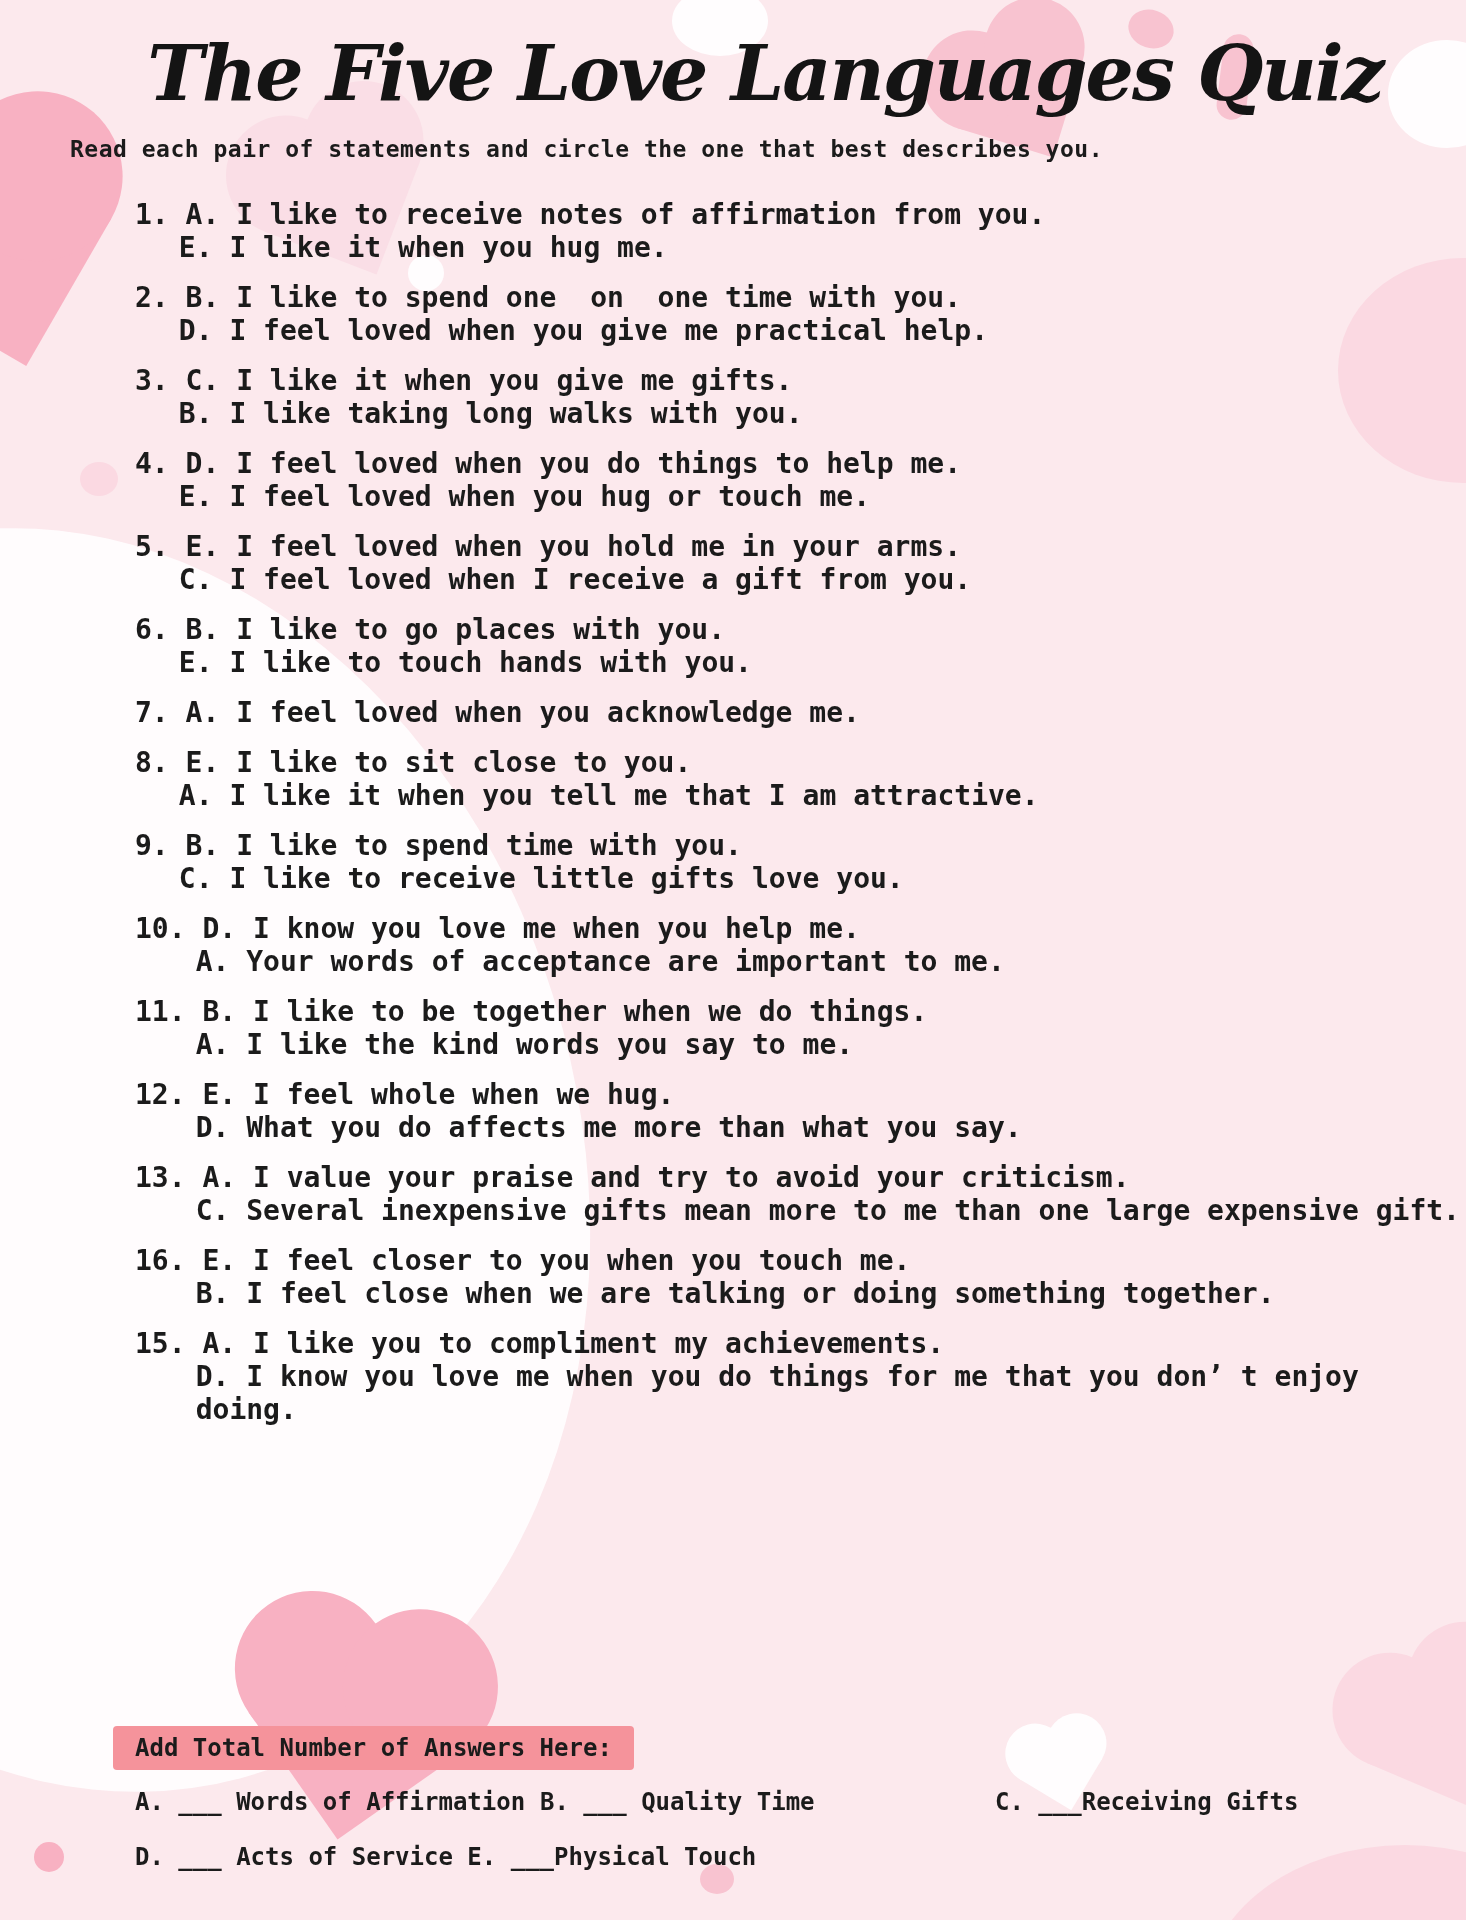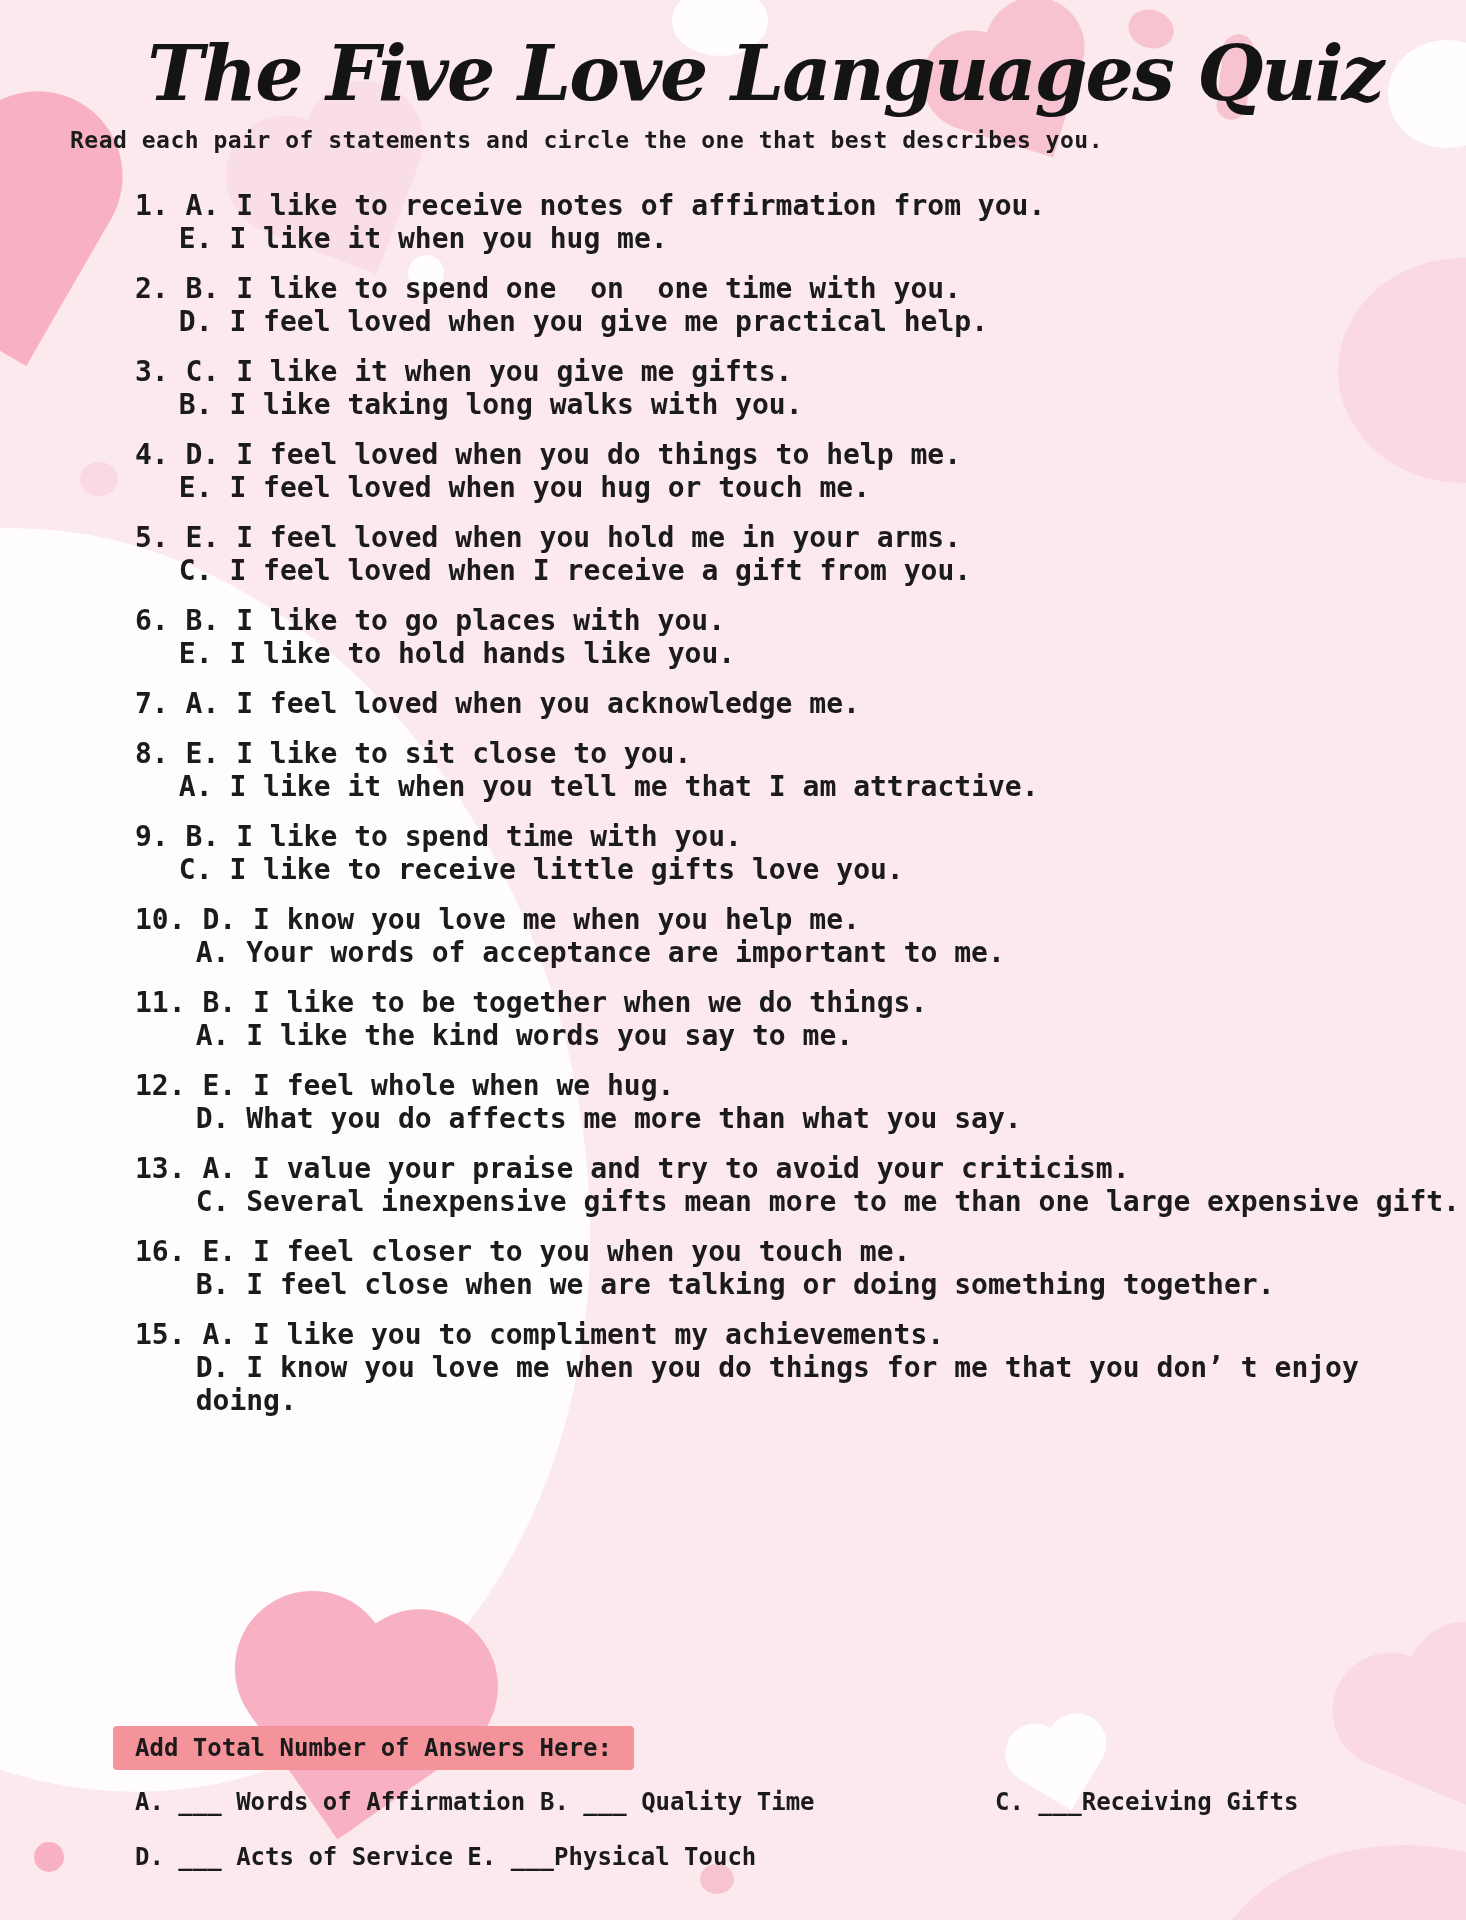--- a/index.html
+++ b/index.html
@@ -63,21 +63,21 @@
     font-style: italic;
     font-weight: bold;
     font-size: 76px;
     line-height: 1.15;
     letter-spacing: -2px;
     color: #141414;
     white-space: nowrap;
     text-align: center;
   }
   .subtitle {
-    margin: 10px 0 0 70px;
+    margin: 19px 0 0 70px;
     font-size: 23px;
     font-weight: bold;
     letter-spacing: 0.5px;
     white-space: pre-wrap;
   }
 
   ol.questions {
     list-style: none;
     margin: 36px 0 0 135px;
     padding: 0;
@@ -174,21 +174,21 @@
     <div class="q-line q-line2">E. I feel loved when you hug or touch me.</div>
   </li>
 
   <li class="question">
     <div class="q-line"><span class="q-num">5.</span><span class="q-text">E. I feel loved when you hold me in your arms.</span></div>
     <div class="q-line q-line2">C. I feel loved when I receive a gift from you.</div>
   </li>
 
   <li class="question">
     <div class="q-line"><span class="q-num">6.</span><span class="q-text">B. I like to go places with you.</span></div>
-    <div class="q-line q-line2">E. I like to hold hands like you.</div>
+    <div class="q-line q-line2">E. I like to touch hands with you.</div>
   </li>
 
   <li class="question">
     <div class="q-line"><span class="q-num">7.</span><span class="q-text">A. I feel loved when you acknowledge me.</span></div>
   </li>
 
   <li class="question">
     <div class="q-line"><span class="q-num">8.</span><span class="q-text">E. I like to sit close to you.</span></div>
     <div class="q-line q-line2">A. I like it when you tell me that I am attractive.</div>
   </li>

